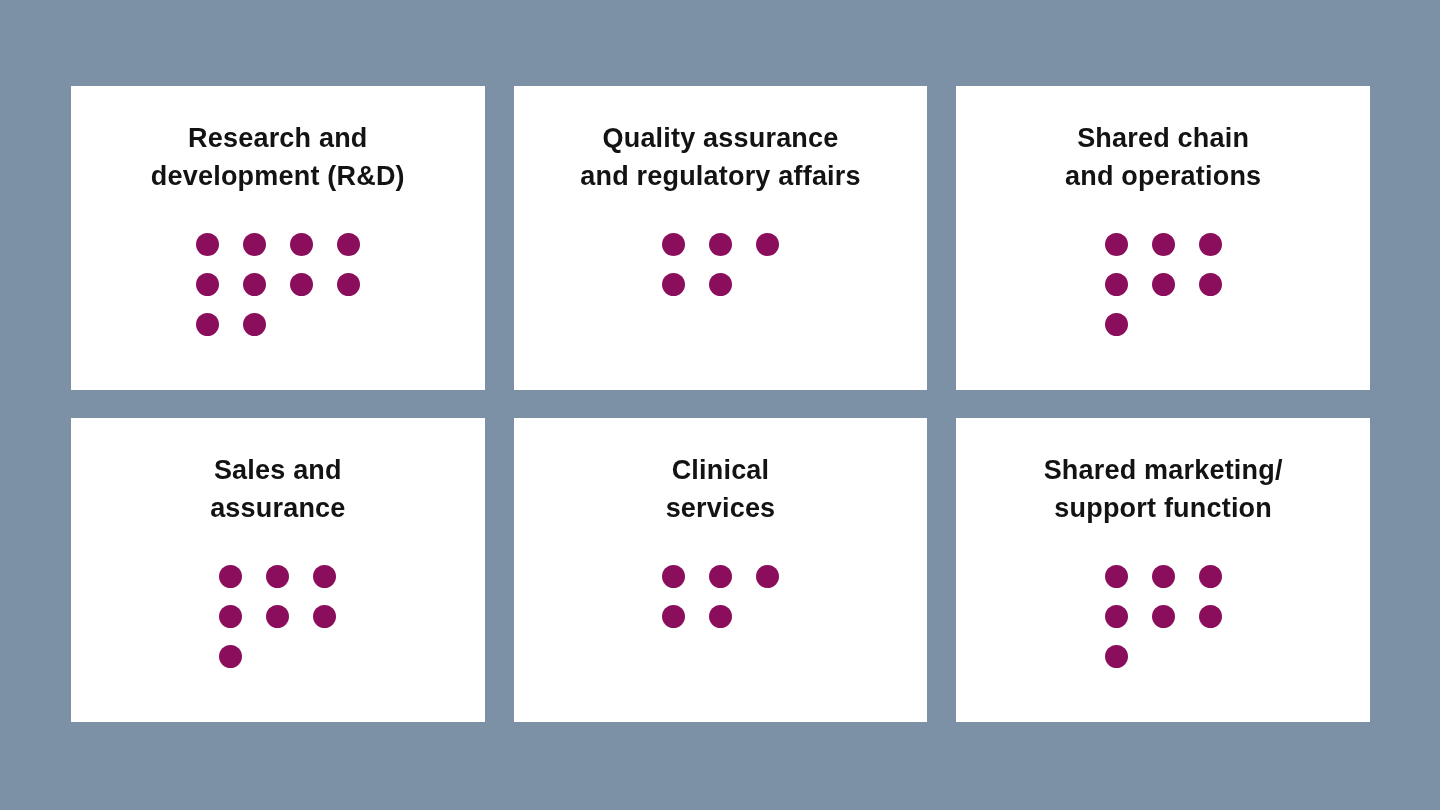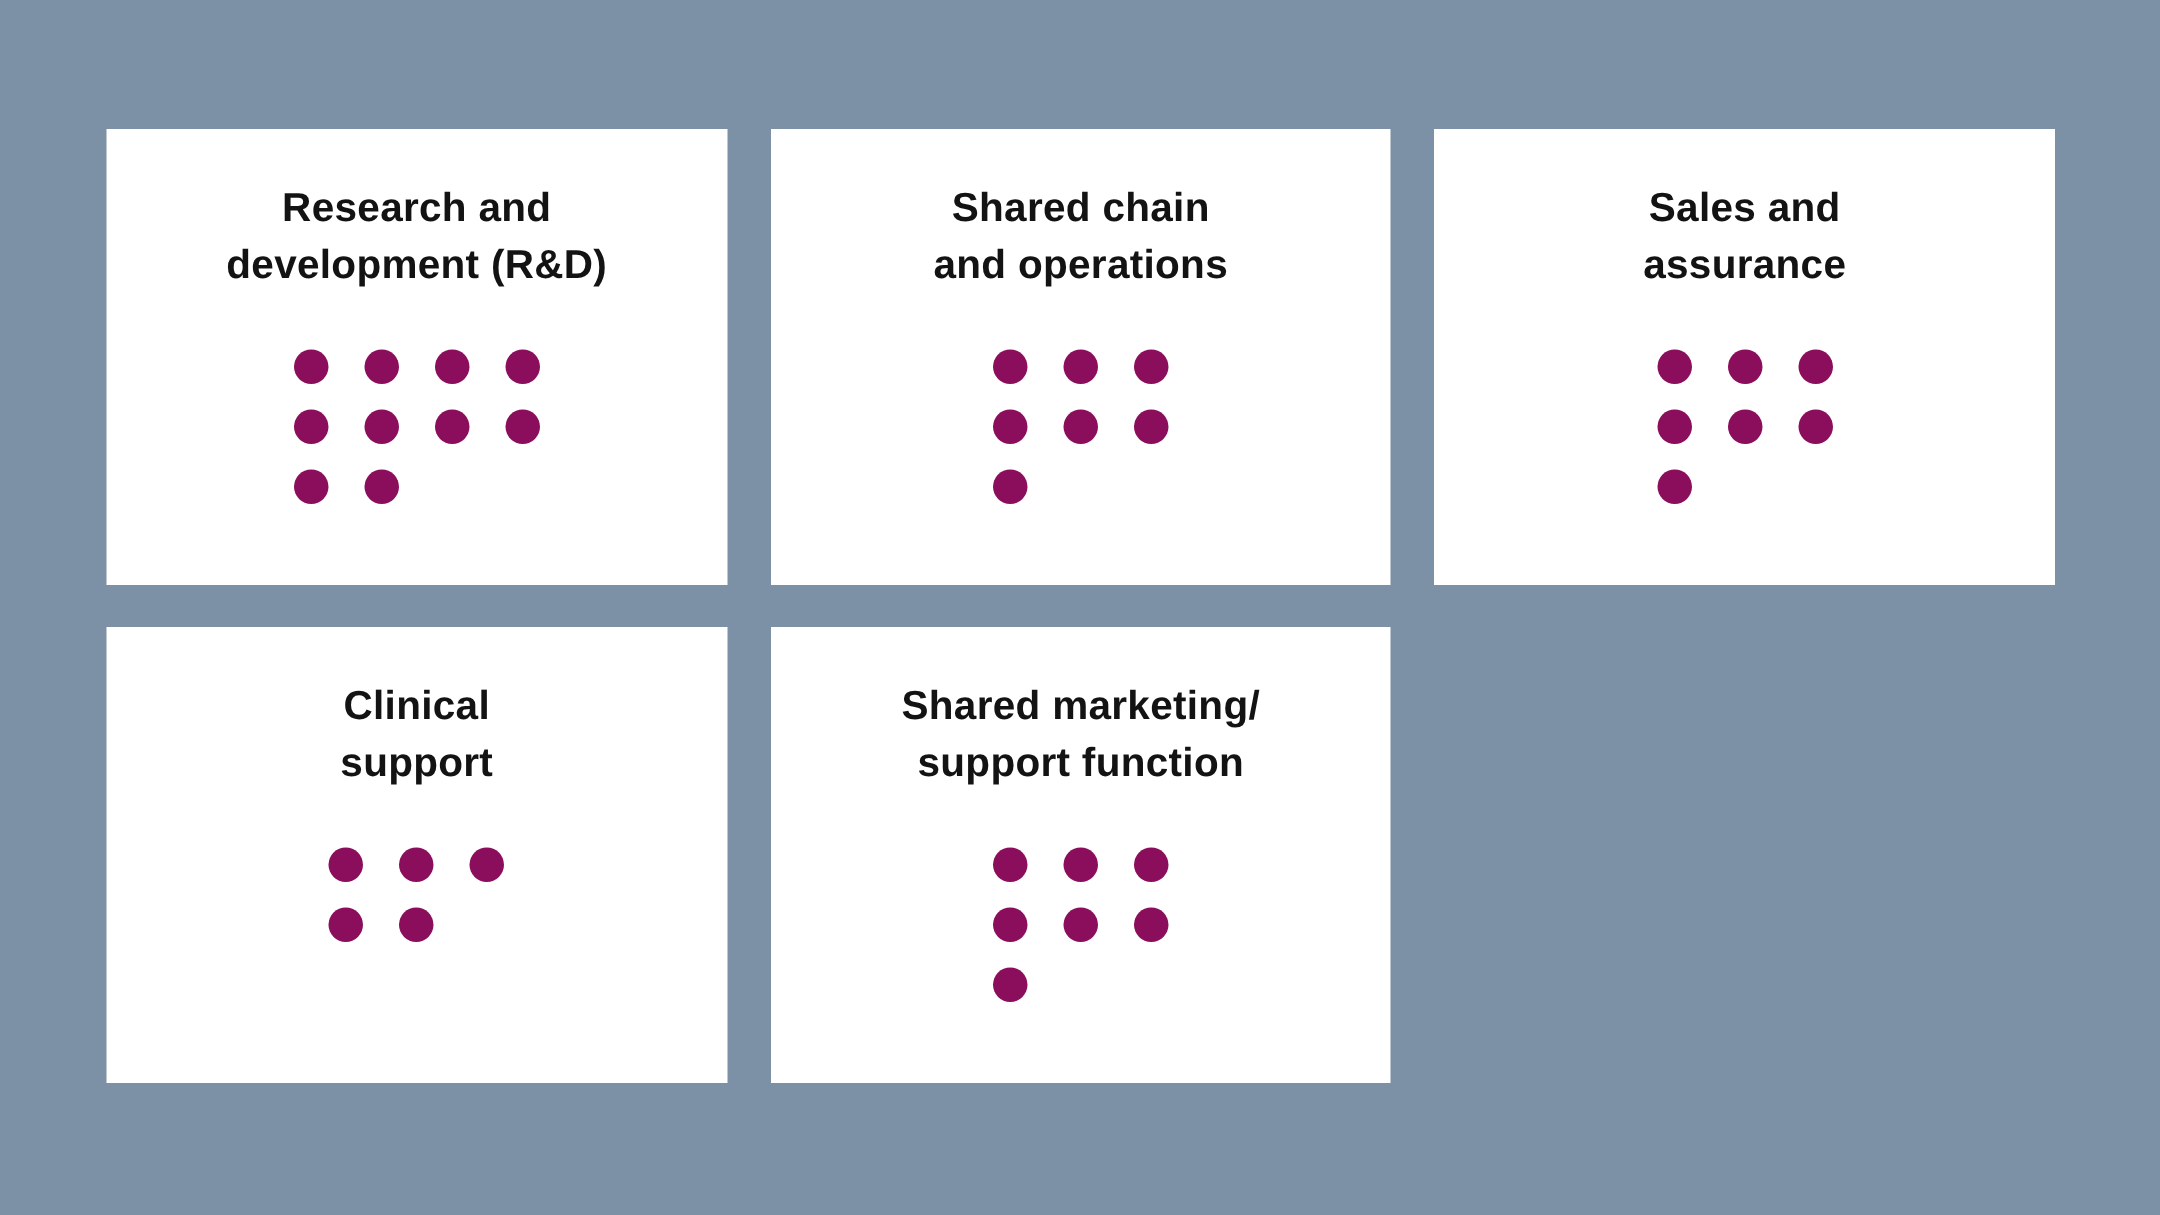--- a/index.html
+++ b/index.html
@@ -84,20 +84,35 @@
             <span class="dot"></span>
             <span class="dot"></span>
           </div>
           <div class="dot-row">
             <span class="dot"></span>
             <span class="dot"></span>
           </div>
         </div>
     </section>
 
+    <section class="card">
+      <h2 class="card-title">Quality assurance
+and regulatory affairs</h2>
+      <div class="dot-matrix">
+          <div class="dot-row">
+            <span class="dot"></span>
+            <span class="dot"></span>
+            <span class="dot"></span>
+          </div>
+          <div class="dot-row">
+            <span class="dot"></span>
+            <span class="dot"></span>
+          </div>
+        </div>
+    </section>
 
     <section class="card">
       <h2 class="card-title">Shared chain
 and operations</h2>
       <div class="dot-matrix">
           <div class="dot-row">
             <span class="dot"></span>
             <span class="dot"></span>
             <span class="dot"></span>
           </div>
@@ -127,21 +142,21 @@
             <span class="dot"></span>
           </div>
           <div class="dot-row">
             <span class="dot"></span>
           </div>
         </div>
     </section>
 
     <section class="card">
       <h2 class="card-title">Clinical
-support</h2>
+services</h2>
       <div class="dot-matrix">
           <div class="dot-row">
             <span class="dot"></span>
             <span class="dot"></span>
             <span class="dot"></span>
           </div>
           <div class="dot-row">
             <span class="dot"></span>
             <span class="dot"></span>
           </div>

